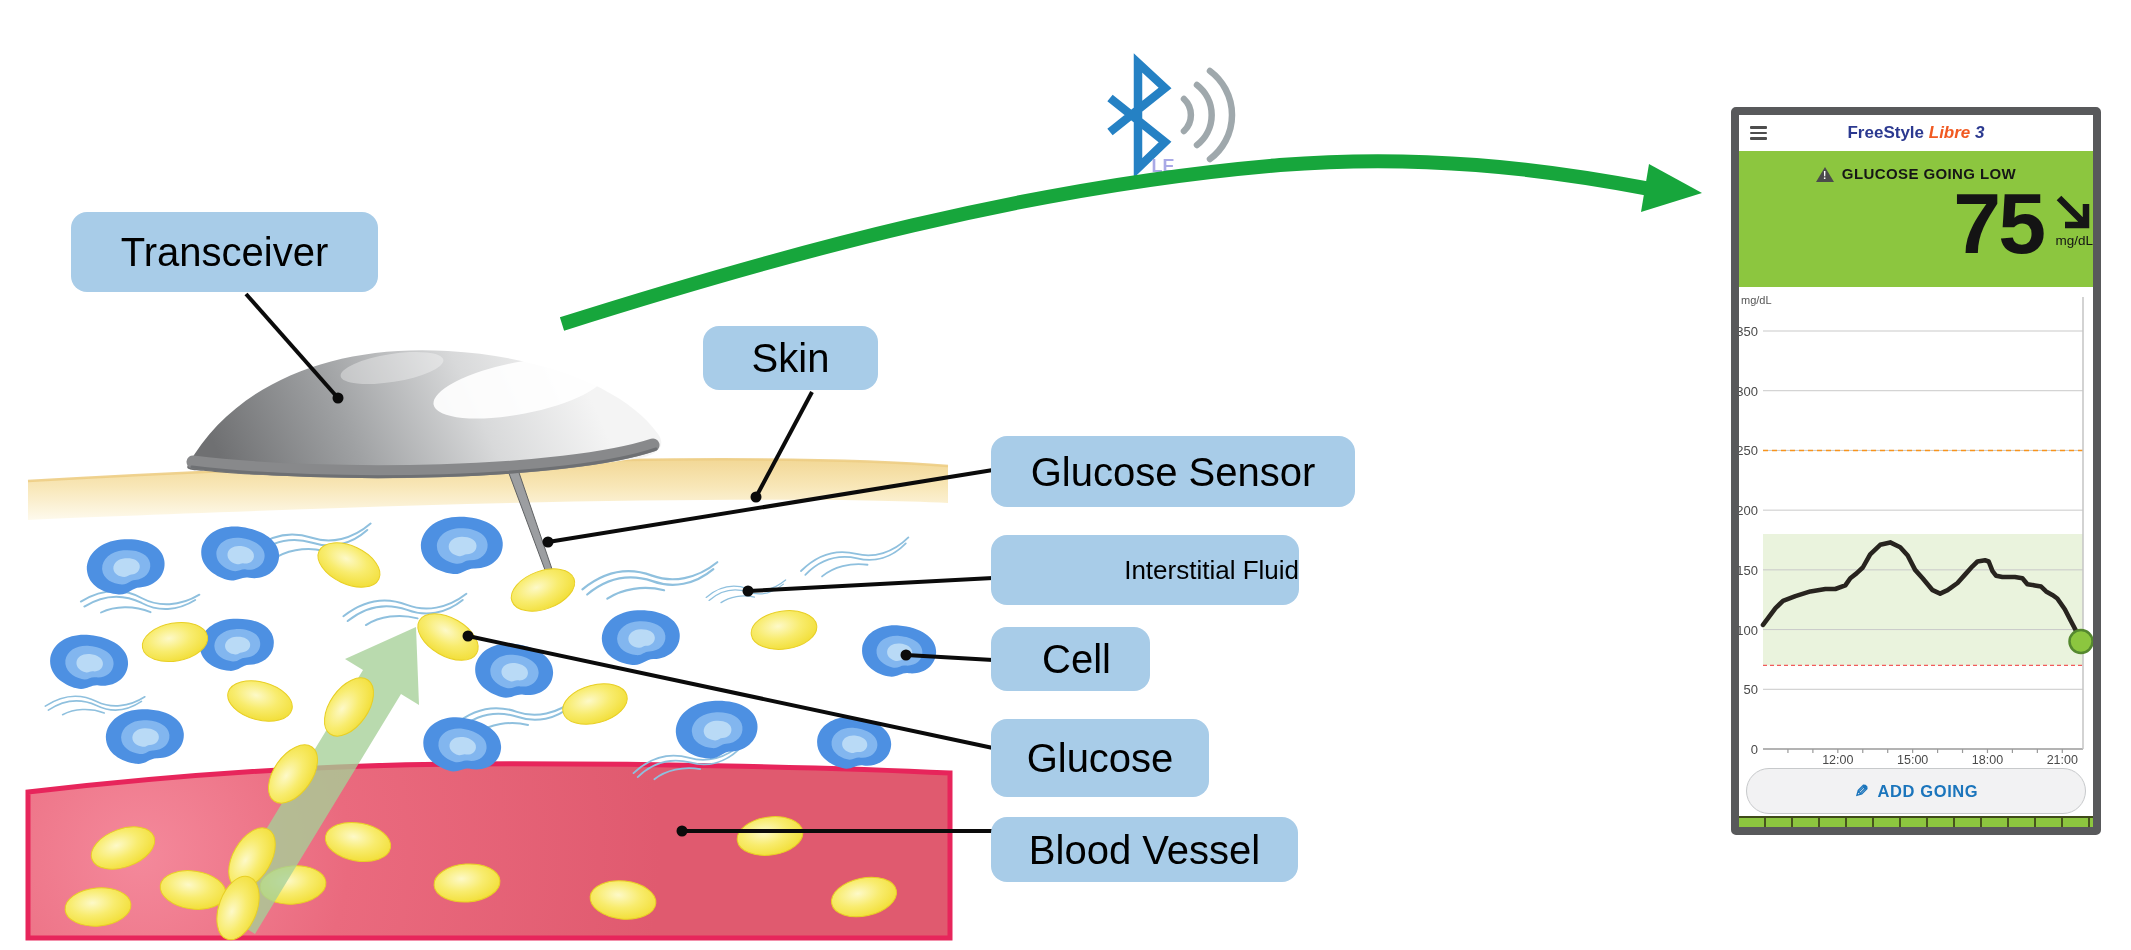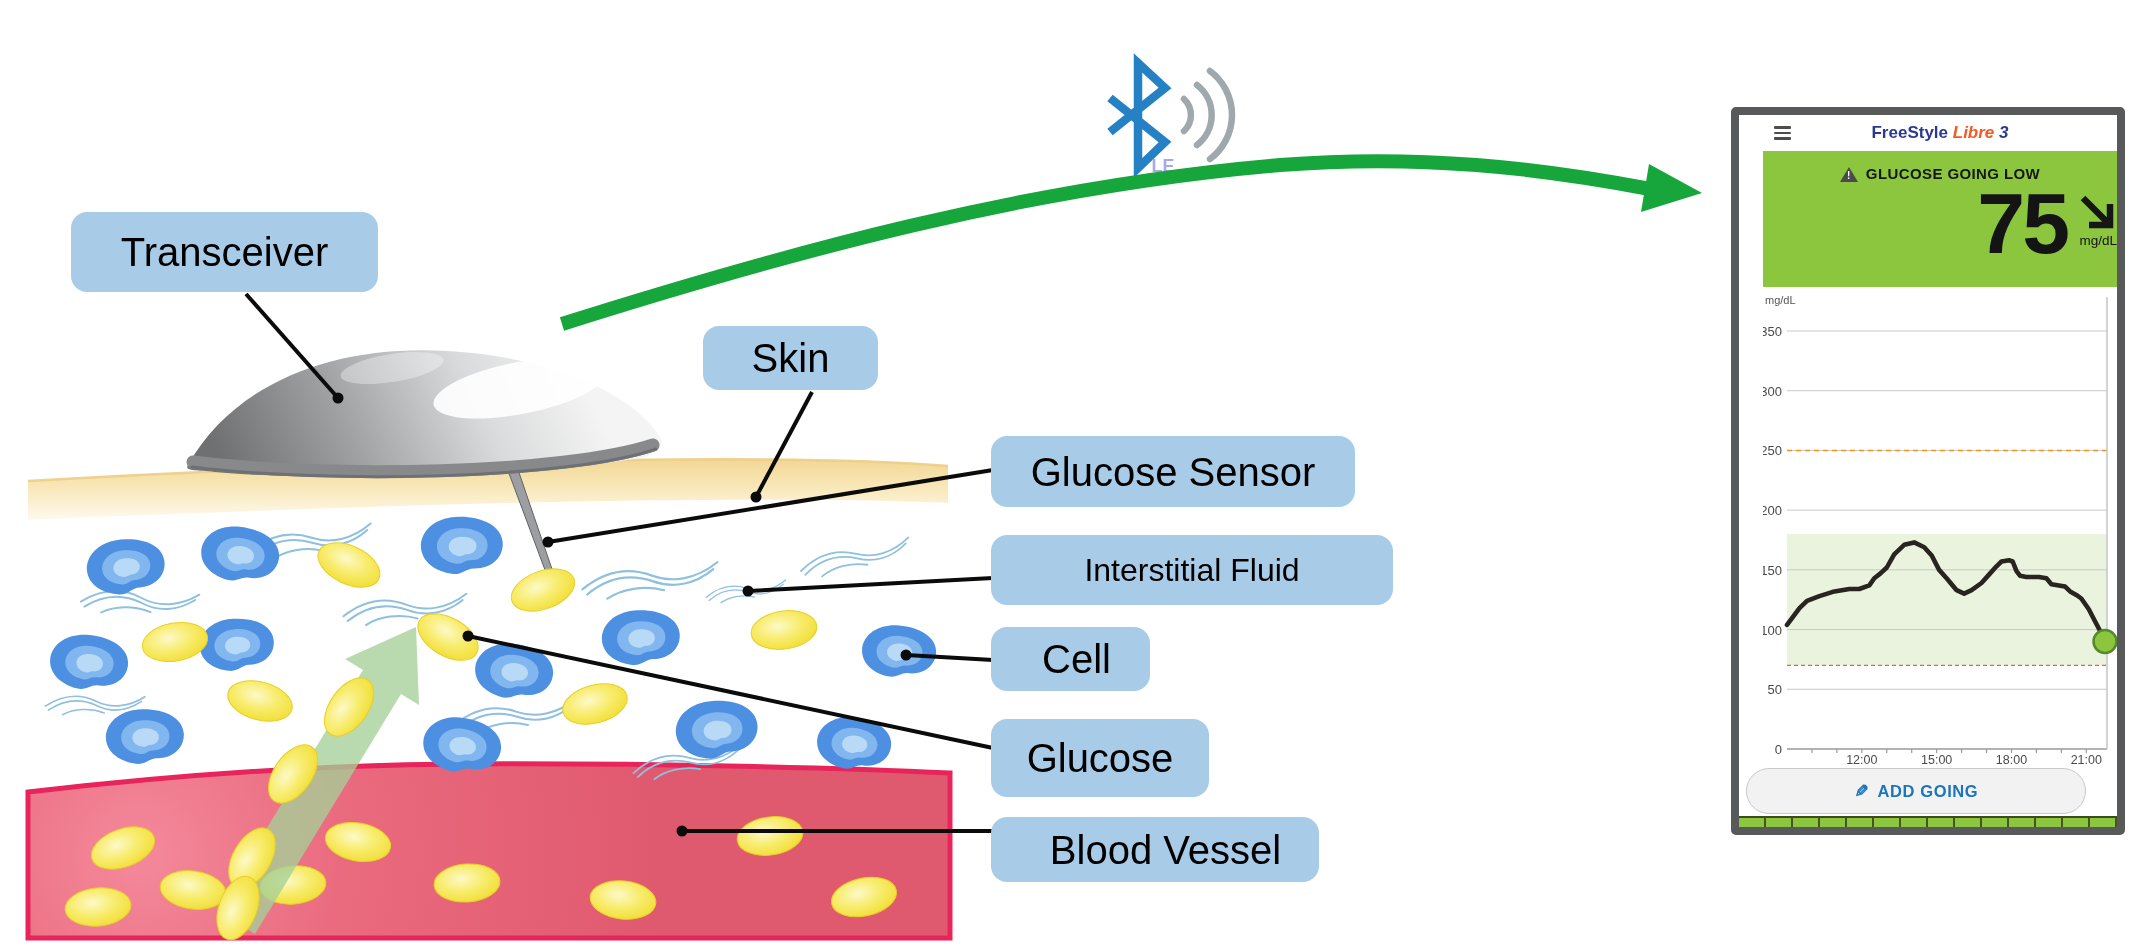--- a/index.html
+++ b/index.html
@@ -8,21 +8,21 @@
   #diagram-svg{position:absolute;left:0;top:0;pointer-events:none;}
 
   
   .callout{position:absolute;background:#A8CCE8;border-radius:16px;
            display:flex;align-items:center;justify-content:center;
            color:#000;font-size:40px;line-height:1;letter-spacing:0;}
   .callout span{white-space:nowrap;}
 
   
   #phone{position:absolute;left:1731px;top:107px;width:354px;height:712px;
-         border:8px solid #58595B;border-radius:5px;background:#fff;overflow:hidden;padding-left:24px;}
+         border:8px solid #58595B;border-radius:5px;background:#fff;overflow:hidden;}
   #phone-header{position:relative;height:36px;background:#fff;}
   #hamburger{position:absolute;left:11px;top:11px;width:17px;cursor:pointer;}
   #hamburger div{height:2.6px;background:#4D4D4D;margin-bottom:3px;border-radius:1px;}
   #logo{position:absolute;left:0;right:0;top:8px;text-align:center;
         font-size:17px;font-weight:600;}
   .logo-navy{color:#2B3990;}
   .logo-orange{color:#F15A22;font-style:italic;font-weight:700;}
   .logo-navy-it{color:#2B3990;font-style:italic;font-weight:700;}
 
   #alert-banner{position:relative;height:136px;background:#8CC63F;color:#161616;}
@@ -210,30 +210,30 @@
 
   <div class="callout" style="left:703px;top:326px;width:175px;height:64px;">
     <span>Skin</span>
     </div>
   <div class="callout" style="left:71px;top:212px;width:307px;height:80px;">
     <span>Transceiver</span>
     </div>
   <div class="callout" style="left:991px;top:436px;width:364px;height:71px;text-align:right;">
     <span>Glucose Sensor</span>
     </div>
-  <div class="callout" style="left:991px;top:535px;width:402px;height:70px;font-size:32px;">
+  <div class="callout" style="left:991px;top:535px;width:308px;height:70px;font-size:26px;justify-content:flex-end;">
     <span>Interstitial Fluid</span>
     </div>
   <div class="callout" style="left:991px;top:627px;width:147px;height:64px;padding-left:12px;">
     <span>Cell</span>
     </div>
   <div class="callout" style="left:991px;top:719px;width:218px;height:78px;">
     <span>Glucose</span>
     </div>
-  <div class="callout" style="left:991px;top:817px;width:307px;height:65px;padding-left:21px;">
+  <div class="callout" style="left:991px;top:817px;width:307px;height:65px;">
     <span>Blood Vessel</span>
     </div>
 
   <div id="phone">
 
     <div id="phone-header">
       <div id="hamburger">
         <div></div>
           <div></div>
           <div></div>

